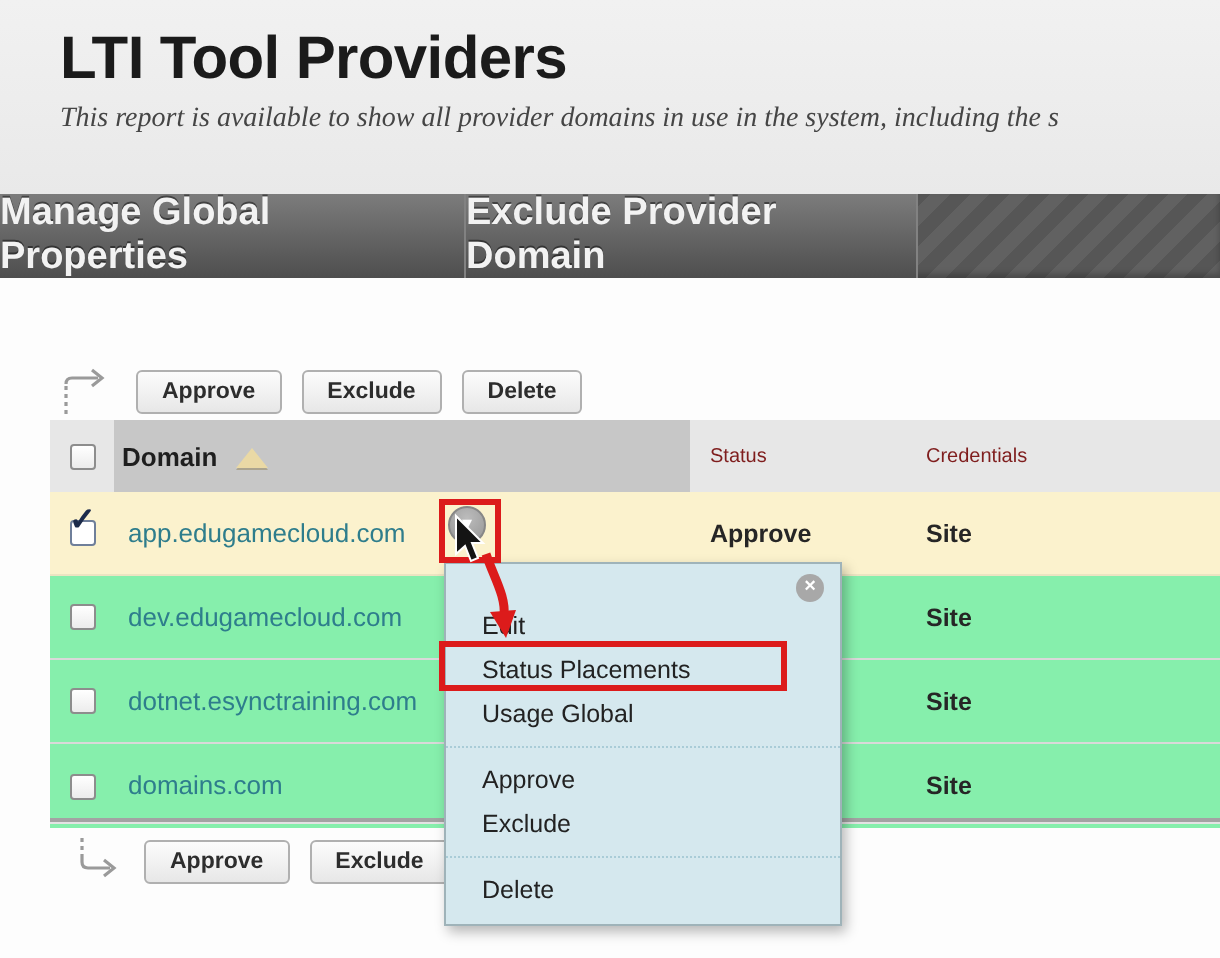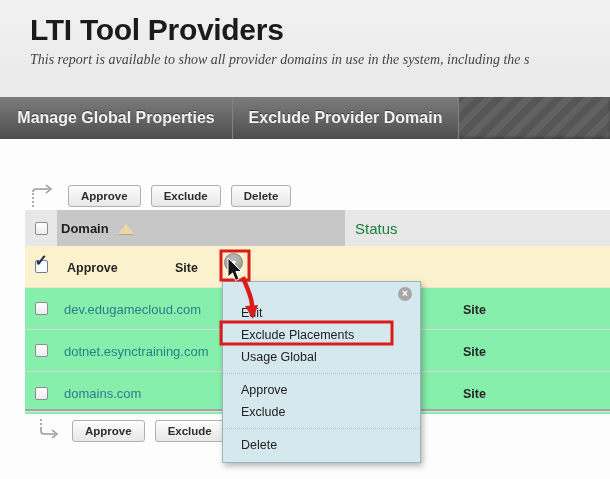--- a/index.html
+++ b/index.html
@@ -30,21 +30,21 @@
     background:repeating-linear-gradient(135deg,#565656 0 7px,#616161 7px 14px);
     display:flex;
     box-shadow:inset 0 -2px 3px rgba(0,0,0,.25);
   }
   .action-tab {
     height:100%; display:flex; align-items:center; justify-content:center;
     background:linear-gradient(#7c7c7c,#4e4e4e);
     border-right:1px solid #828282; cursor:pointer;
   }
   .action-tab span {
-    font-size:16px; font-weight:bold; color:#f2f2f2;
+    font-size:19px; font-weight:bold; color:#f2f2f2;
     text-shadow:0 -1px 0 rgba(0,0,0,.45);
   }
   .tab-1 { width:233px; }
   .tab-2 { width:226px; }
 
   
   .bulk-row { position:absolute; display:flex; align-items:center; gap:10px; }
   .bulk-row.top { left:30px; top:183px; }
   .bulk-row.bottom { left:38px; top:419px; }
   .btn {
@@ -52,21 +52,21 @@
     background:linear-gradient(#fcfcfc,#e7e7e7);
     border:1px solid #b0b0b0; border-radius:3px;
     font-family:"Liberation Sans", sans-serif;
     font-size:11.5px; font-weight:bold; color:#2d2d2d; cursor:pointer;
   }
   .apply-arrow { flex:0 0 auto; }
 
   
   .table { position:absolute; left:25px; top:210px; width:585px; }
   .thead { display:flex; height:36px; background:#e7e7e7; }
-  .th { display:flex; align-items:center; font-size:15px; color:#15803d; }
+  .th { display:flex; align-items:center; font-size:10px; color:#7f1d1d; }
   .th-check { width:32px; justify-content:center; }
   .th-domain { width:288px; background:#c7c7c7; padding-left:4px;
                font-size:13px; font-weight:bold; color:#1e1e1e; }
   .th-status { width:110px; padding-left:10px; }
   .th-creds { flex:1; padding-left:8px; }
   .sort-tri {
     width:0; height:0; margin-left:9px; margin-top:2px;
     border-left:8px solid transparent; border-right:8px solid transparent;
     border-bottom:10px solid #ead9a5;
     filter:drop-shadow(0 1px 0 rgba(120,100,40,.35));
@@ -166,27 +166,33 @@
       <div class="th th-check">
         <span class="cb"></span>
       </div>
       <div class="th th-domain">
         <span>Domain</span>
         <span class="sort-tri"></span>
       </div>
       <div class="th th-status">
         <span>Status</span>
       </div>
+      <div class="th th-creds">
+        <span>Credentials</span>
+      </div>
     </div>
 
     <div class="trow highlight">
       <div class="td-check">
         <span class="cb checked">
           <span class="tick">✓</span>
         </span>
+      </div>
+      <div class="td-domain">
+        <a class="domain-link">app.edugamecloud.com</a>
       </div>
       <div class="td-status">
         <span class="cell-strong">Approve</span>
       </div>
       <div class="td-creds">
         <span class="cell-strong">Site</span>
       </div>
     </div>
 
     <div class="trow">
@@ -246,21 +252,21 @@
     <span>▾</span>
   </div>
 
   <div class="context-menu">
     <div class="menu-top">
       <div class="menu-close">
         <span>×</span>
       </div>
     </div>
     <div class="menu-item">Edit</div>
-    <div class="menu-item">Exclude Placements</div>
+    <div class="menu-item">Status Placements</div>
     <div class="menu-item">Usage Global</div>
     <div class="menu-sep"></div>
     <div class="menu-item">Approve</div>
     <div class="menu-item">Exclude</div>
     <div class="menu-sep"></div>
     <div class="menu-item">Delete</div>
   </div>
 
   <svg class="annotations" viewBox="0 0 610 479">
     <rect x="221" y="251" width="28" height="29" fill="none" stroke="#dc1b1b" stroke-width="3"></rect>

